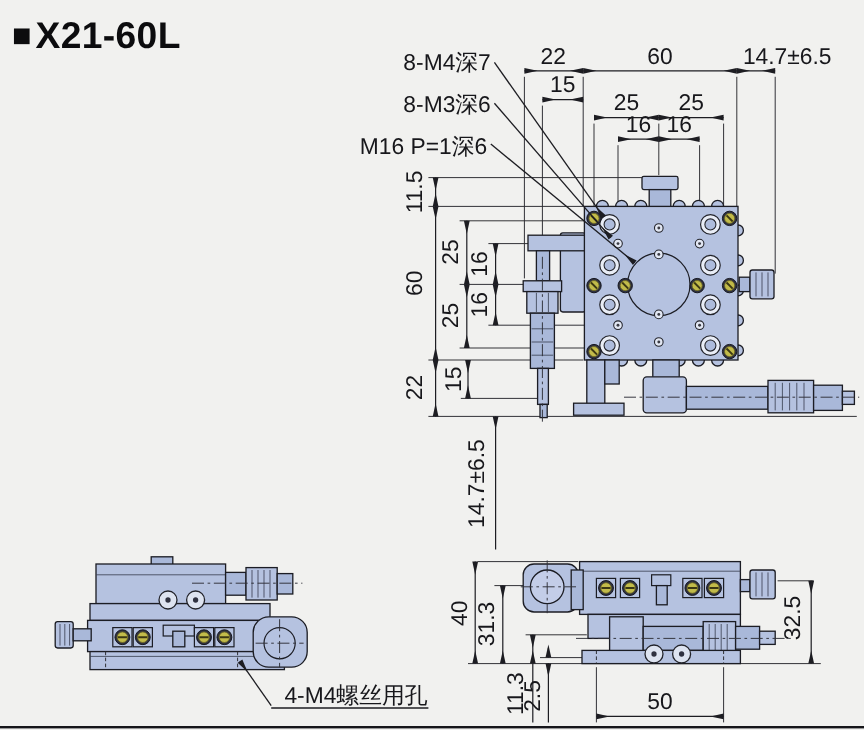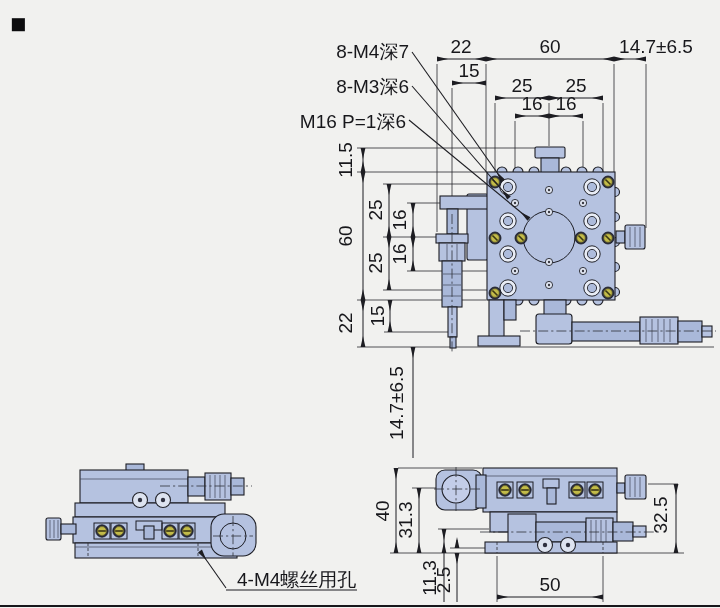--- a/index.html
+++ b/index.html
@@ -24,20 +24,21 @@
   .ns{fill:none;stroke:#1c1d24;stroke-width:1;}
   .in{stroke:#3c4254;stroke-width:.7;fill:none;}
 </style>
 </head>
 <body>
 
 <div class="page">
 
   <div class="title">
     <span class="bullet">■</span>
+    <span>X21-60L</span>
   </div>
 
   <svg class="draw" width="720" height="608" viewBox="0 0 720 608">
     <defs>
       <marker id="ar" viewBox="0 0 12 6" refX="11.5" refY="3" markerWidth="12" markerHeight="6" orient="auto-start-reverse" markerUnits="userSpaceOnUse">
         <path d="M0.5,3 L11.5,0.6 L11.5,5.4 z" fill="#1d1d22"></path>
       </marker>
       <g id="scr45">
         <circle r="6" fill="#2f3140" stroke="#14151c" stroke-width="0.8"></circle>
         <circle r="4.2" fill="#c2bb4a" stroke="#6d6722" stroke-width="0.7"></circle>

